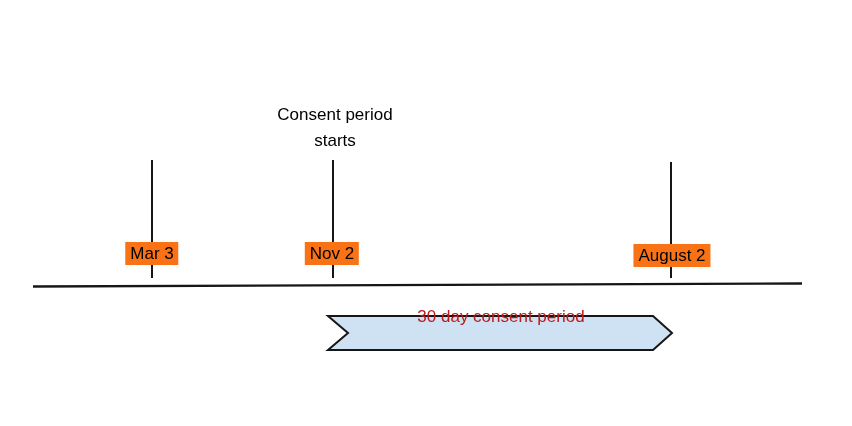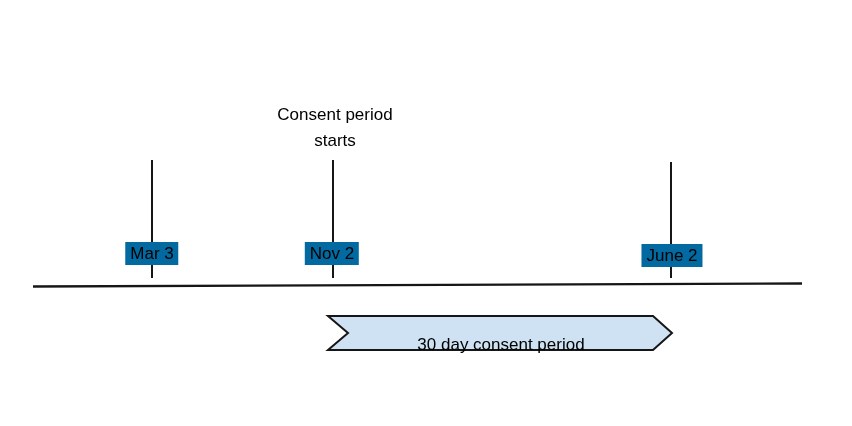--- a/index.html
+++ b/index.html
@@ -33,38 +33,38 @@
   .event-line {
     position: absolute;
     width: 2px;
     top: 160px;
     height: 118px;
     background: #161616;
   }
   .date-chip {
     position: absolute;
     transform: translateX(-50%);
-    background: #0369a1;
+    background: #f97316;
     font-size: 17px;
     line-height: 23px;
     padding: 0 5px;
     white-space: nowrap;
     text-align: center;
   }
   .banner-label {
     position: absolute;
     left: 336px;
-    top: 328px;
+    top: 300px;
     width: 330px;
     height: 34px;
     display: flex;
     align-items: center;
     justify-content: center;
     font-size: 17px;
-    color: #000000;
+    color: #b91c1c;
     white-space: nowrap;
   }
 </style>
 </head>
 <body>
 
 <div class="stage">
 
   <svg class="layer" width="852" height="426" viewBox="0 0 852 426">
     <line x1="33" y1="286.5" x2="802" y2="283.5" stroke-width="2.4" stroke="#161616"></line>
@@ -72,17 +72,17 @@
   </svg>
 
   <div class="event-line" style="left:151px;"></div>
   <div class="event-line" style="left:332px;"></div>
   <div class="event-line" style="left:670px; top:162px; height:116px;"></div>
 
   <div class="event-label" style="left:335px; top:88px; width:140px;margin-top:14px;">Consent period starts</div>
 
   <div class="date-chip" style="left:152px; top:242px;">Mar 3</div>
   <div class="date-chip" style="left:332px; top:242px;">Nov 2</div>
-  <div class="date-chip" style="left:672px; top:244px;">June 2</div>
+  <div class="date-chip" style="left:672px; top:244px;">August 2</div>
 
   <div class="banner-label">30 day consent period</div>
 
 </div>
 
 </body></html>

